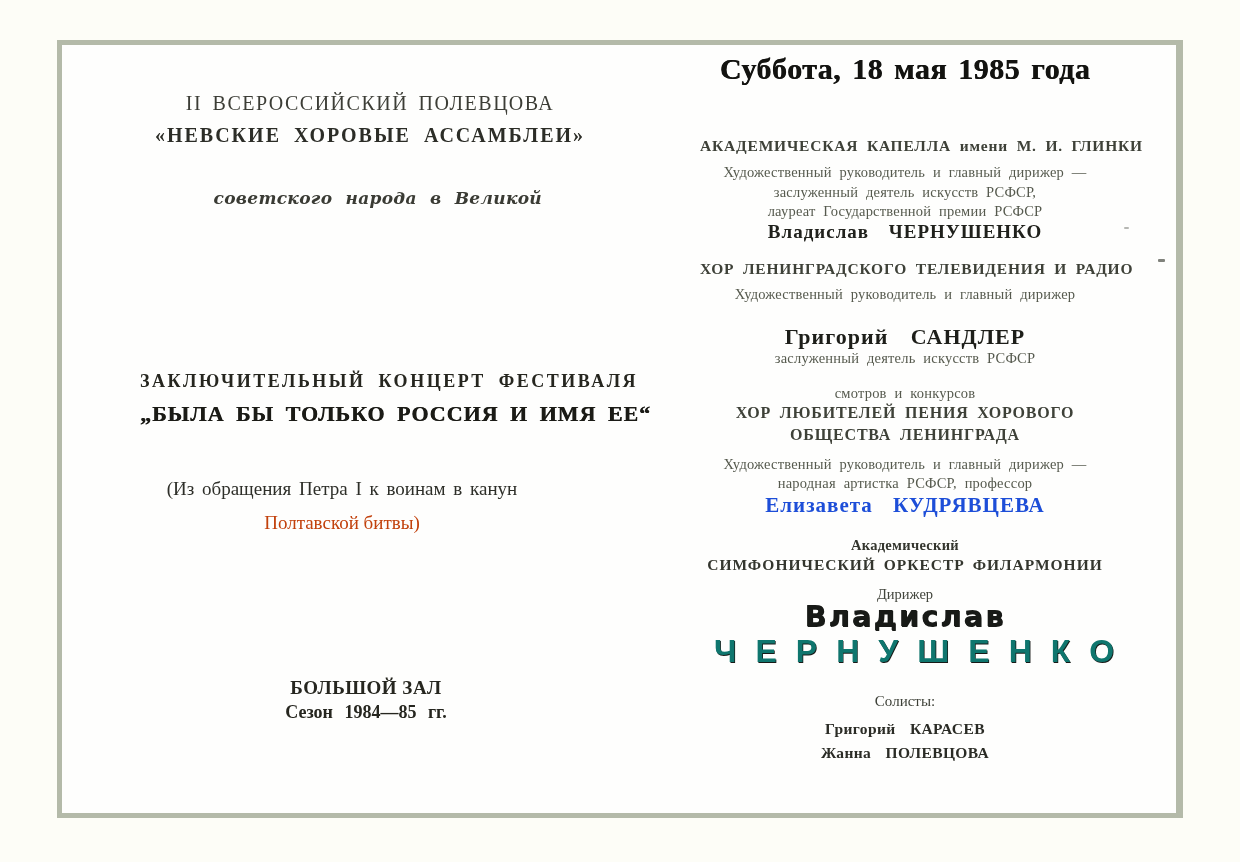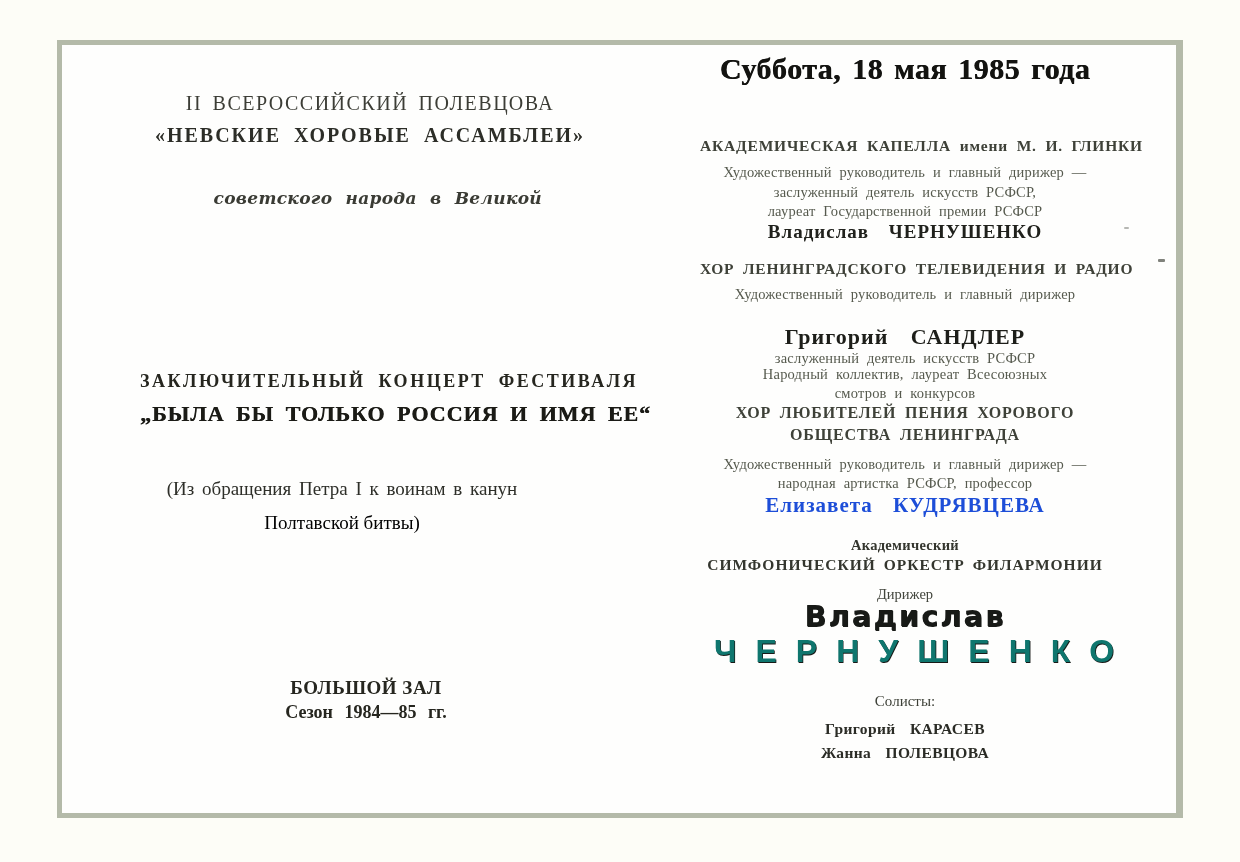--- a/index.html
+++ b/index.html
@@ -55,21 +55,21 @@
   }
   .conc2 {
     top: 401px; font-size: 22px; font-weight: bold;
     letter-spacing: 1px; color: #1b1b16; word-spacing: 5px;
     text-shadow: 0.4px 0 0 #1b1b16;
   }
   .quote-block {
     position: absolute; top: 0; left: -28px; width: 460px; height: 100%;
   }
   .quote1 { top: 478px; font-size: 19px; color: #2e2f29; word-spacing: 3px; }
-  .quote2 { top: 512px; font-size: 19px; color: #000000; }
+  .quote2 { top: 512px; font-size: 19px; color: #c2410c; }
   .hall   { top: 677px; font-size: 19px; font-weight: bold; color: #26261f; letter-spacing: 0.5px; left: -4px; }
   .season { top: 702px; font-size: 18px; font-weight: bold; color: #26261f; word-spacing: 7px; left: -4px; }
 
   
   .col-right {
     position: absolute;
     left: 700px; top: 0;
     width: 410px; height: 654px;
   }
   .date-head {
@@ -170,21 +170,20 @@
     <div class="line cred cap-cred1">Художественный руководитель и главный дирижер —</div>
     <div class="line cred cap-cred2">заслуженный деятель искусств РСФСР,</div>
     <div class="line cred cap-cred3">лауреат Государственной премии РСФСР</div>
     <div class="line capella-dir">Владислав ЧЕРНУШЕНКО</div>
 
     <div class="line org-name tv-name">ХОР ЛЕНИНГРАДСКОГО ТЕЛЕВИДЕНИЯ И РАДИО</div>
     <div class="line cred tv-cred1">Художественный руководитель и главный дирижер</div>
     <div class="line cred tv-cred2">заслуженный деятель искусств РСФСР</div>
     <div class="line sandler">Григорий САНДЛЕР</div>
 
-    <div class="line cred am-cred1">Народный коллектив, лауреат Всесоюзных</div>
     <div class="line cred am-cred2">смотров и конкурсов</div>
     <div class="line org-name am-name1">ХОР ЛЮБИТЕЛЕЙ ПЕНИЯ ХОРОВОГО</div>
     <div class="line org-name am-name2">ОБЩЕСТВА ЛЕНИНГРАДА</div>
     <div class="line cred am-cred3">Художественный руководитель и главный дирижер —</div>
     <div class="line cred am-cred4">народная артистка РСФСР, профессор</div>
     <div class="line kudr">Елизавета КУДРЯВЦЕВА</div>
 
     <div class="line acad">Академический</div>
     <div class="line symph">СИМФОНИЧЕСКИЙ ОРКЕСТР ФИЛАРМОНИИ</div>
     <div class="line dir-label">Дирижер</div>

